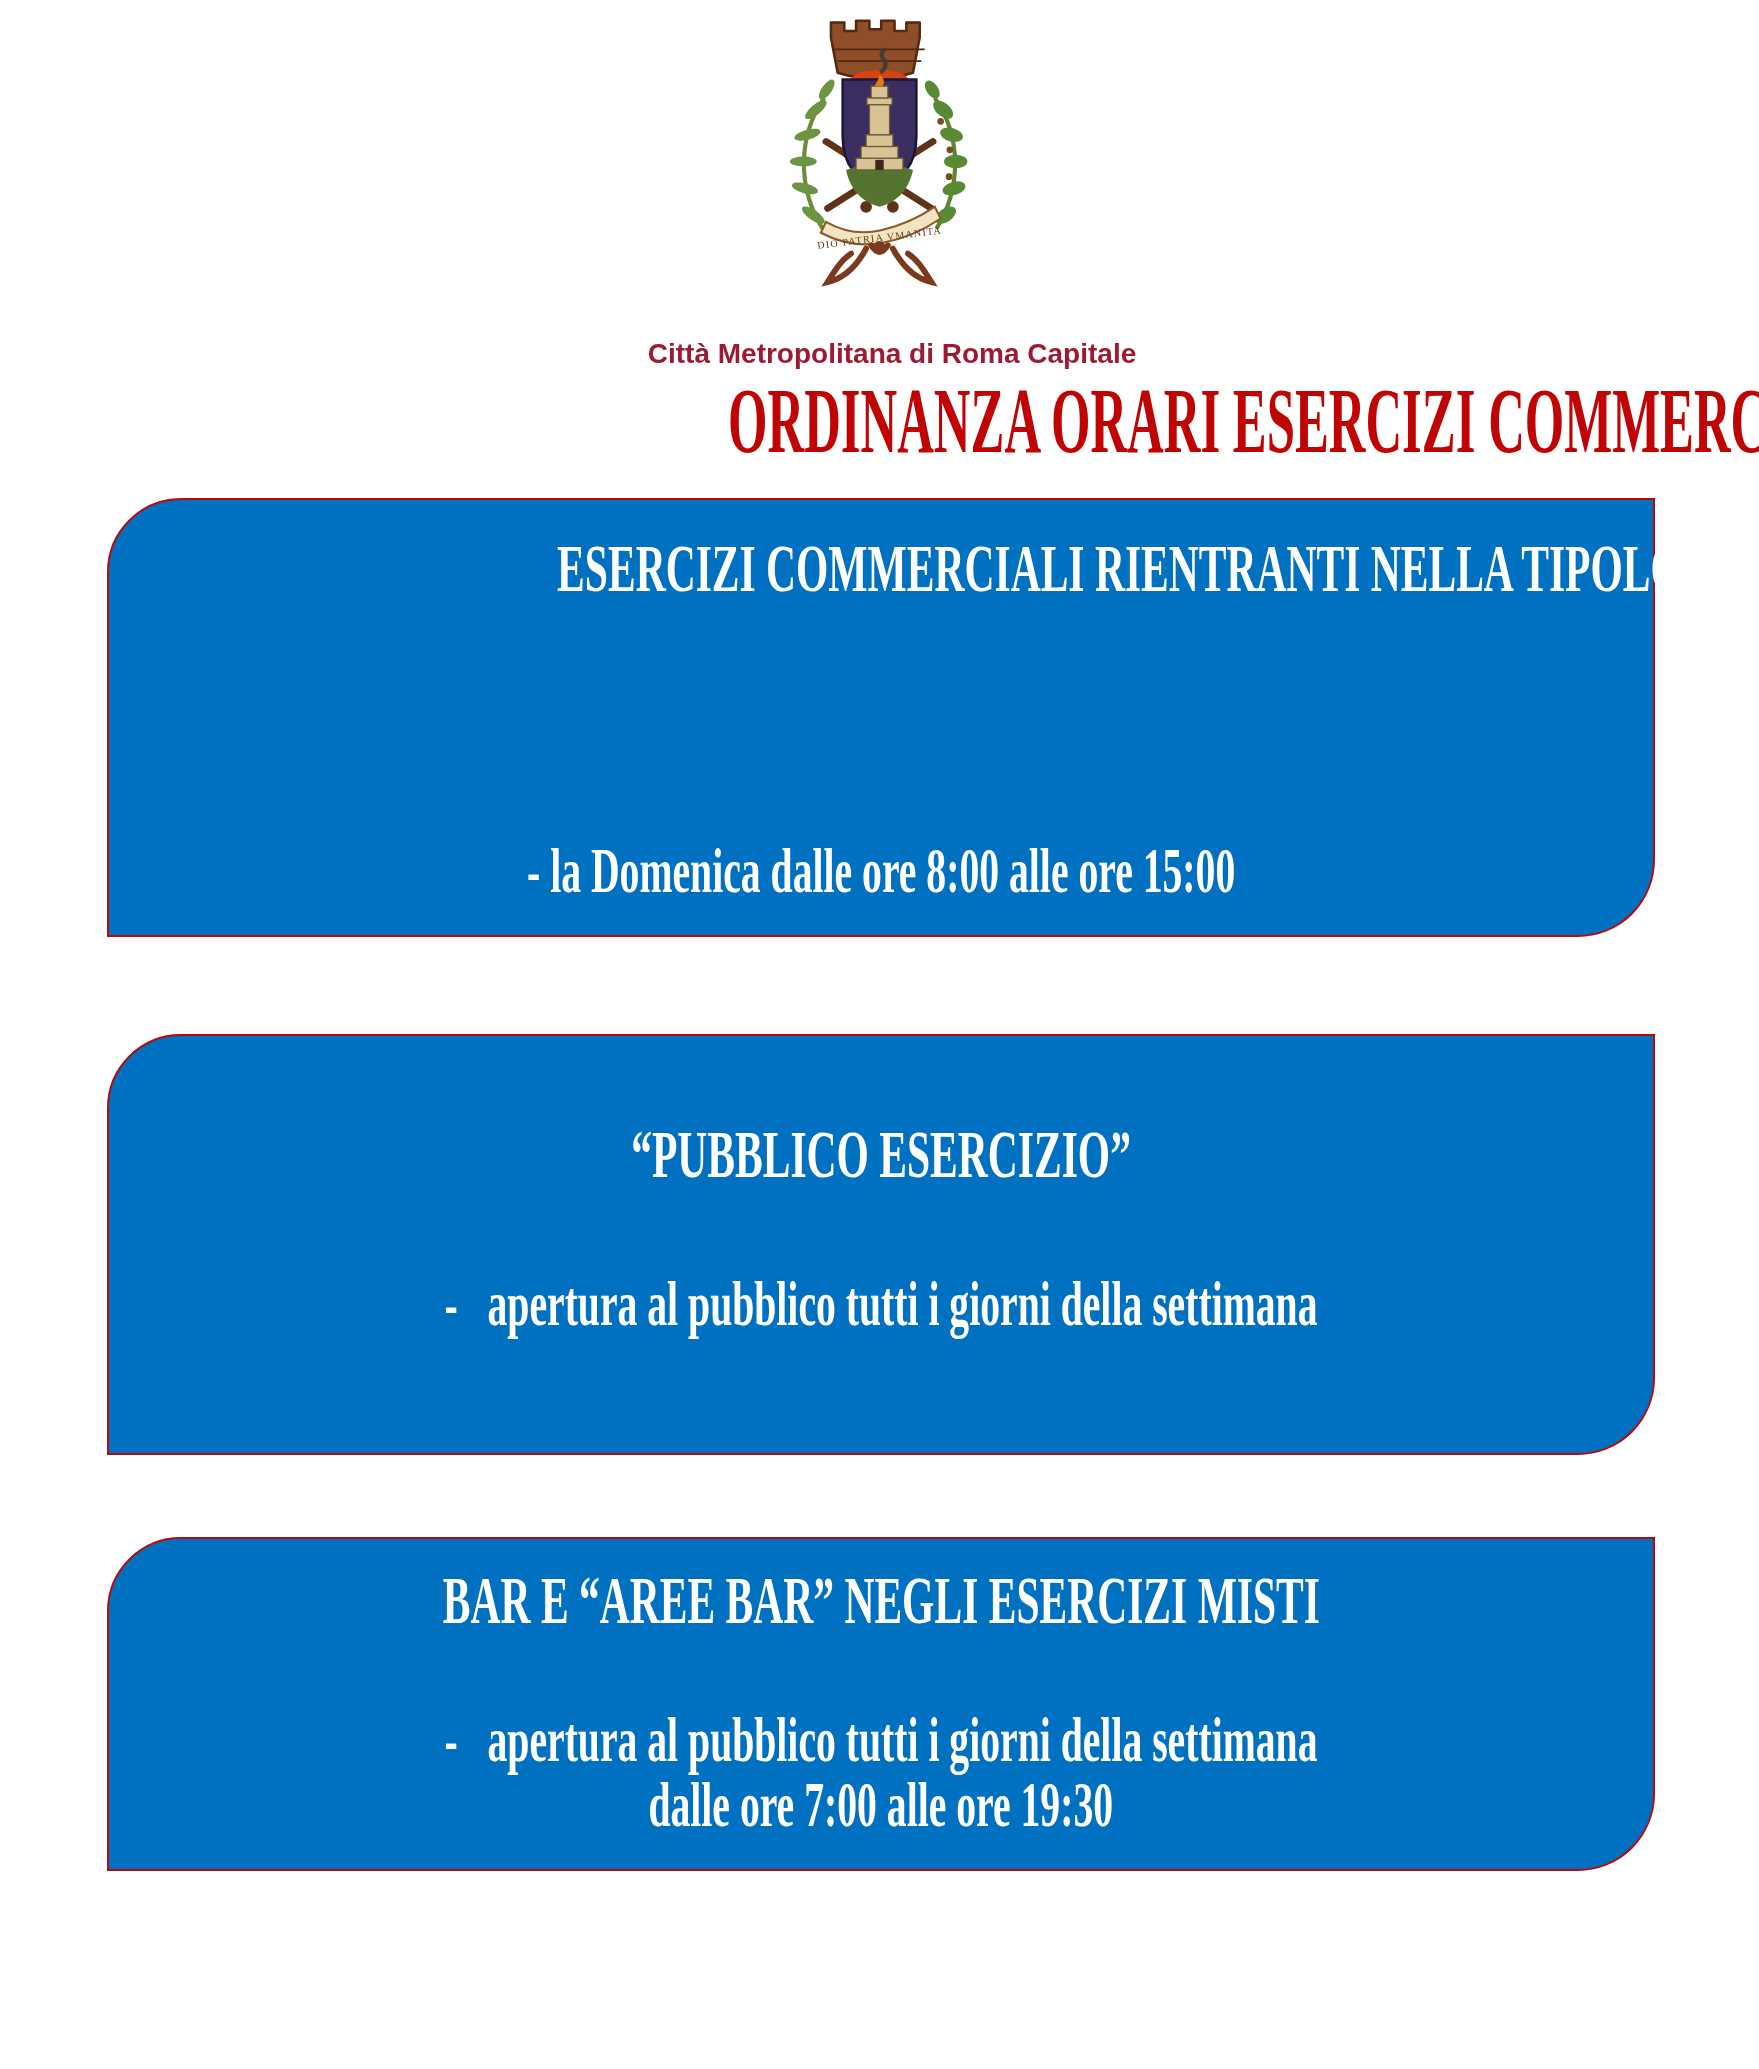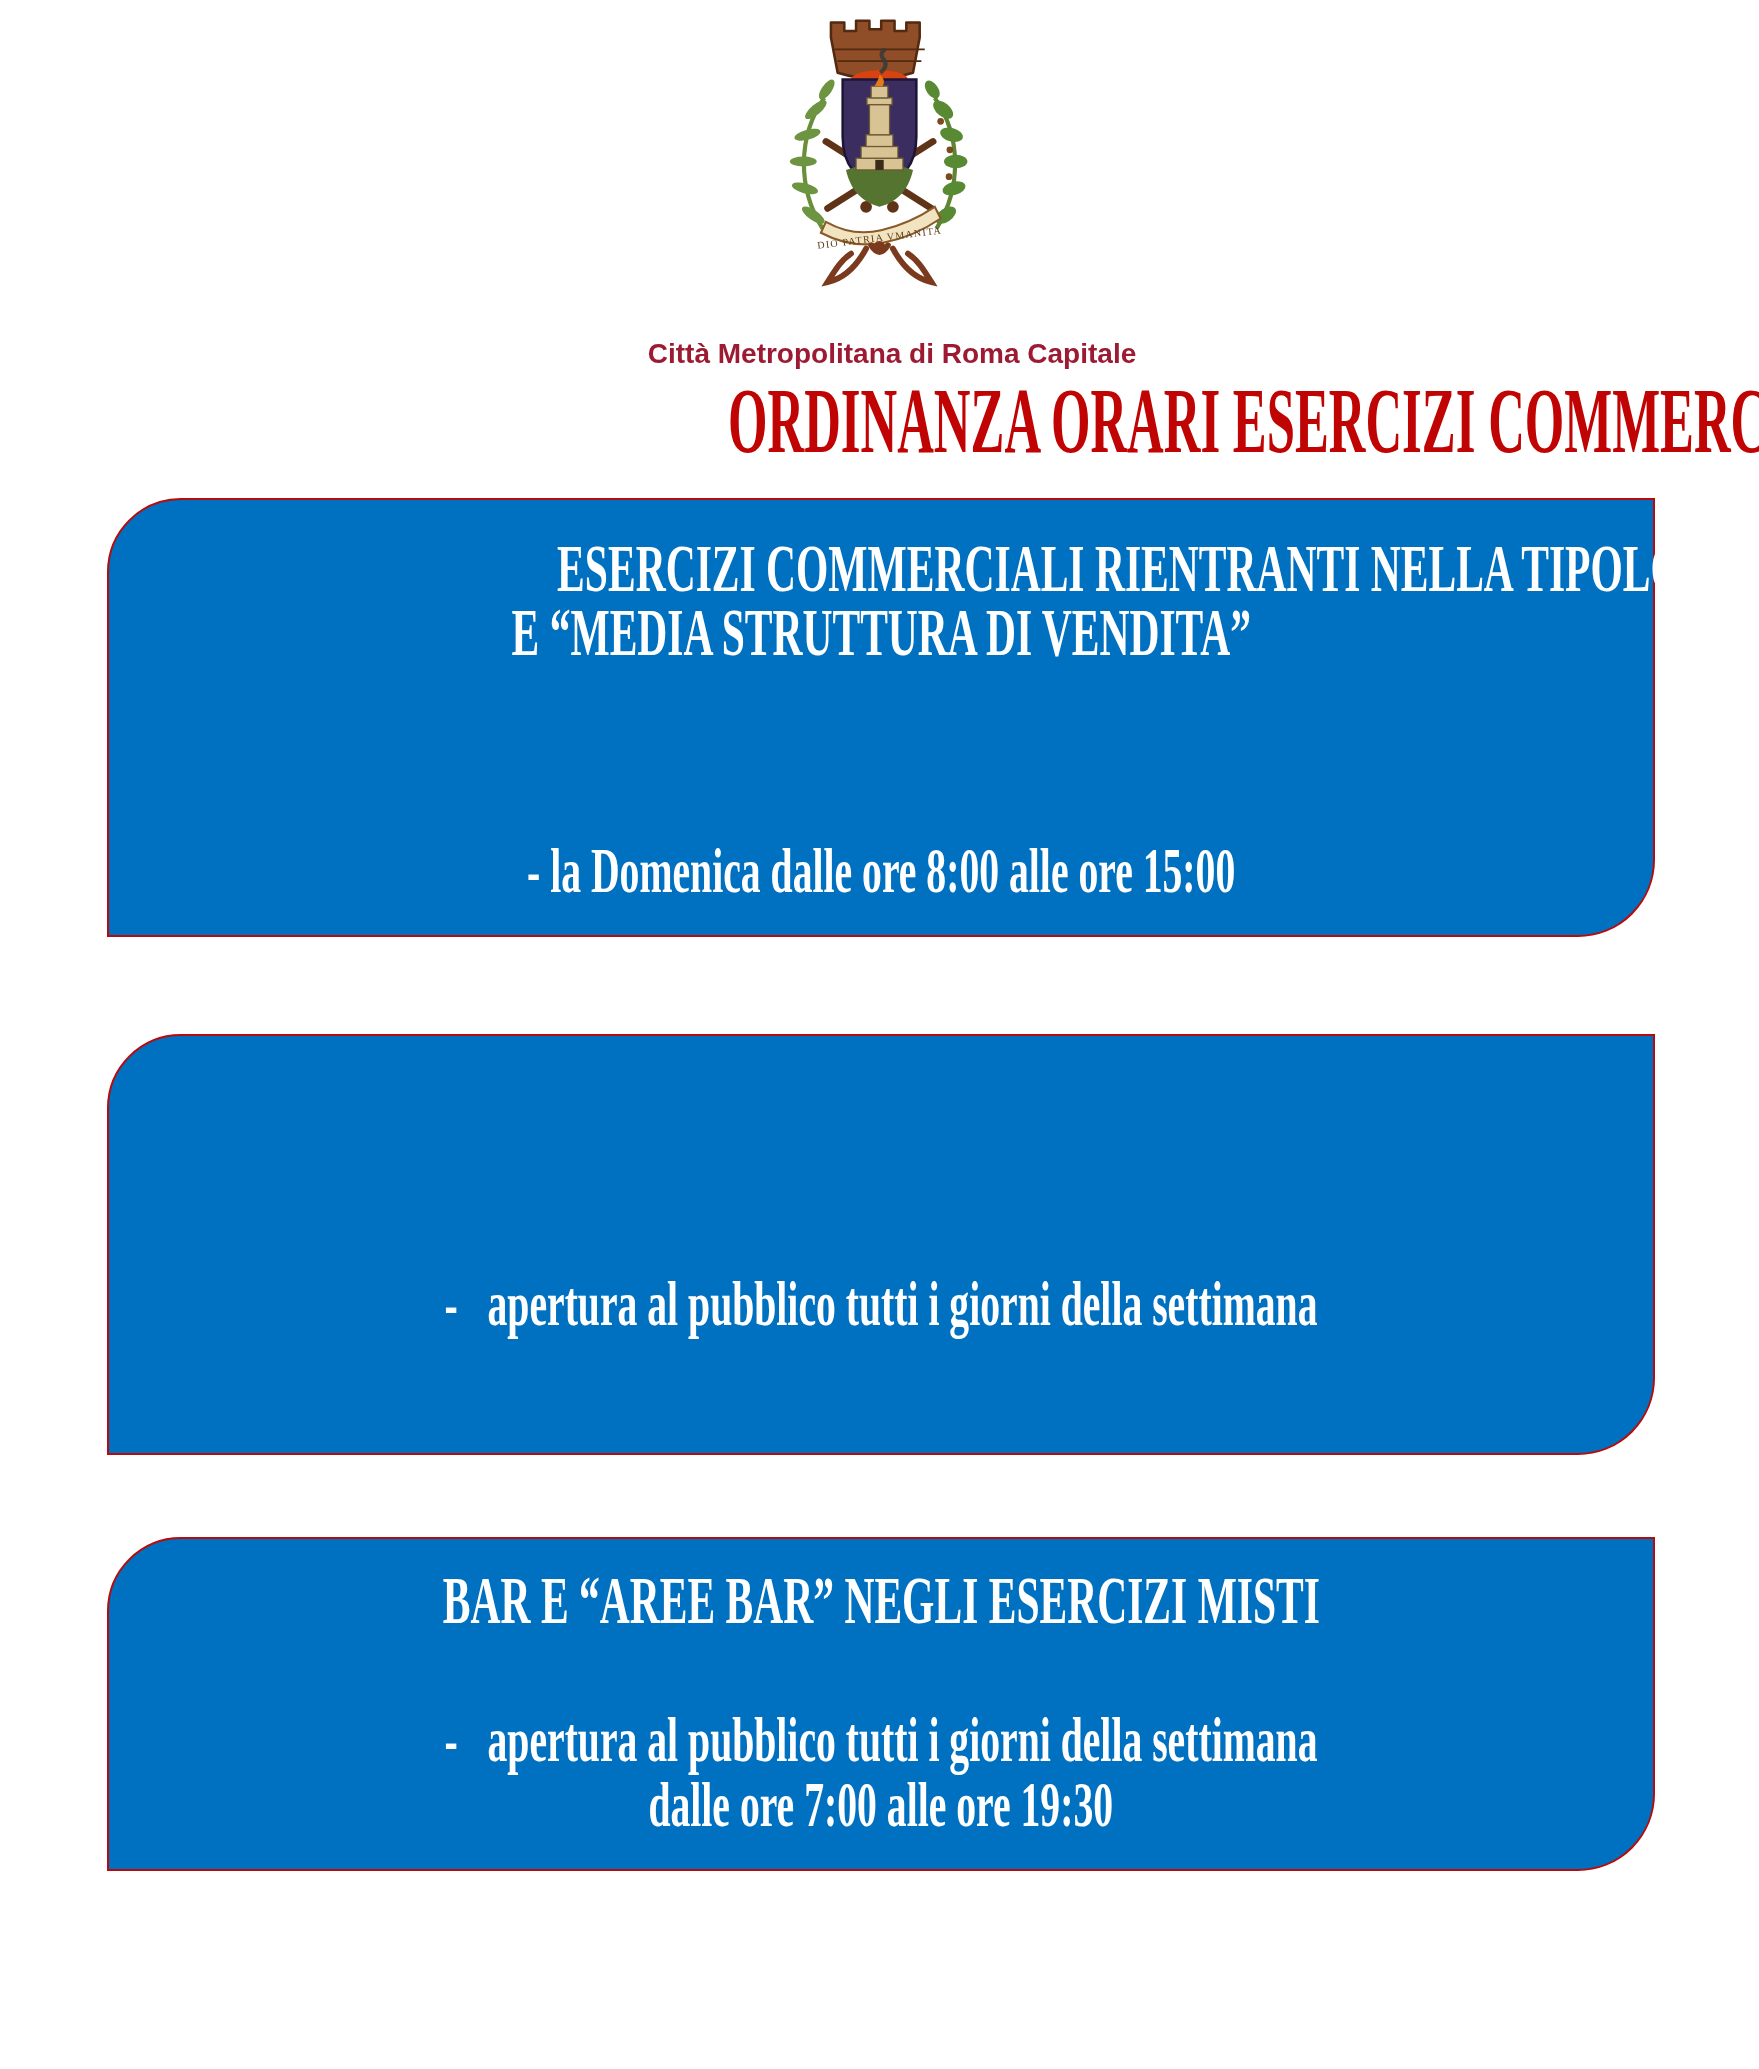--- a/index.html
+++ b/index.html
@@ -127,25 +127,25 @@
     </g>
     <circle cx="120" cy="284" r="7" fill="#7b3a1d"></circle>
   </svg>
 
   <div class="subtitle">Città Metropolitana di Roma Capitale</div>
 
   <h1 class="main-title"><span class="squeeze">ORDINANZA ORARI ESERCIZI COMMERCIALI E PUBBLICI ESERCIZI</span></h1>
 
   <section class="box box1">
     <div class="line box-title" style="top:34px"><span class="squeeze">ESERCIZI COMMERCIALI RIENTRANTI NELLA TIPOLOGIA “VICINATO”</span></div>
-    <div class="line box-title" style="top:98px"><span class="squeeze">E “MEDIA STRUTTURA DI VENDITA”</span></div>
     <div class="line box-item" style="top:338px"><span class="squeeze">- la Domenica dalle ore 8:00 alle ore 15:00</span></div>
   </section>
 
   <section class="box box2">
+    <div class="line box-title" style="top:84px"><span class="squeeze">“PUBBLICO ESERCIZIO”</span></div>
     <div class="line box-item" style="top:235px"><span class="squeeze">-&nbsp;&nbsp;&nbsp;apertura al pubblico tutti i giorni della settimana</span></div>
   </section>
 
   <section class="box box3">
     <div class="line box-title" style="top:27px"><span class="squeeze">BAR E “AREE BAR” NEGLI ESERCIZI MISTI</span></div>
     <div class="line box-item" style="top:168px"><span class="squeeze">-&nbsp;&nbsp;&nbsp;apertura al pubblico tutti i giorni della settimana</span></div>
     <div class="line box-item" style="top:233px"><span class="squeeze">dalle ore 7:00 alle ore 19:30</span></div>
   </section>
 
 </div>

